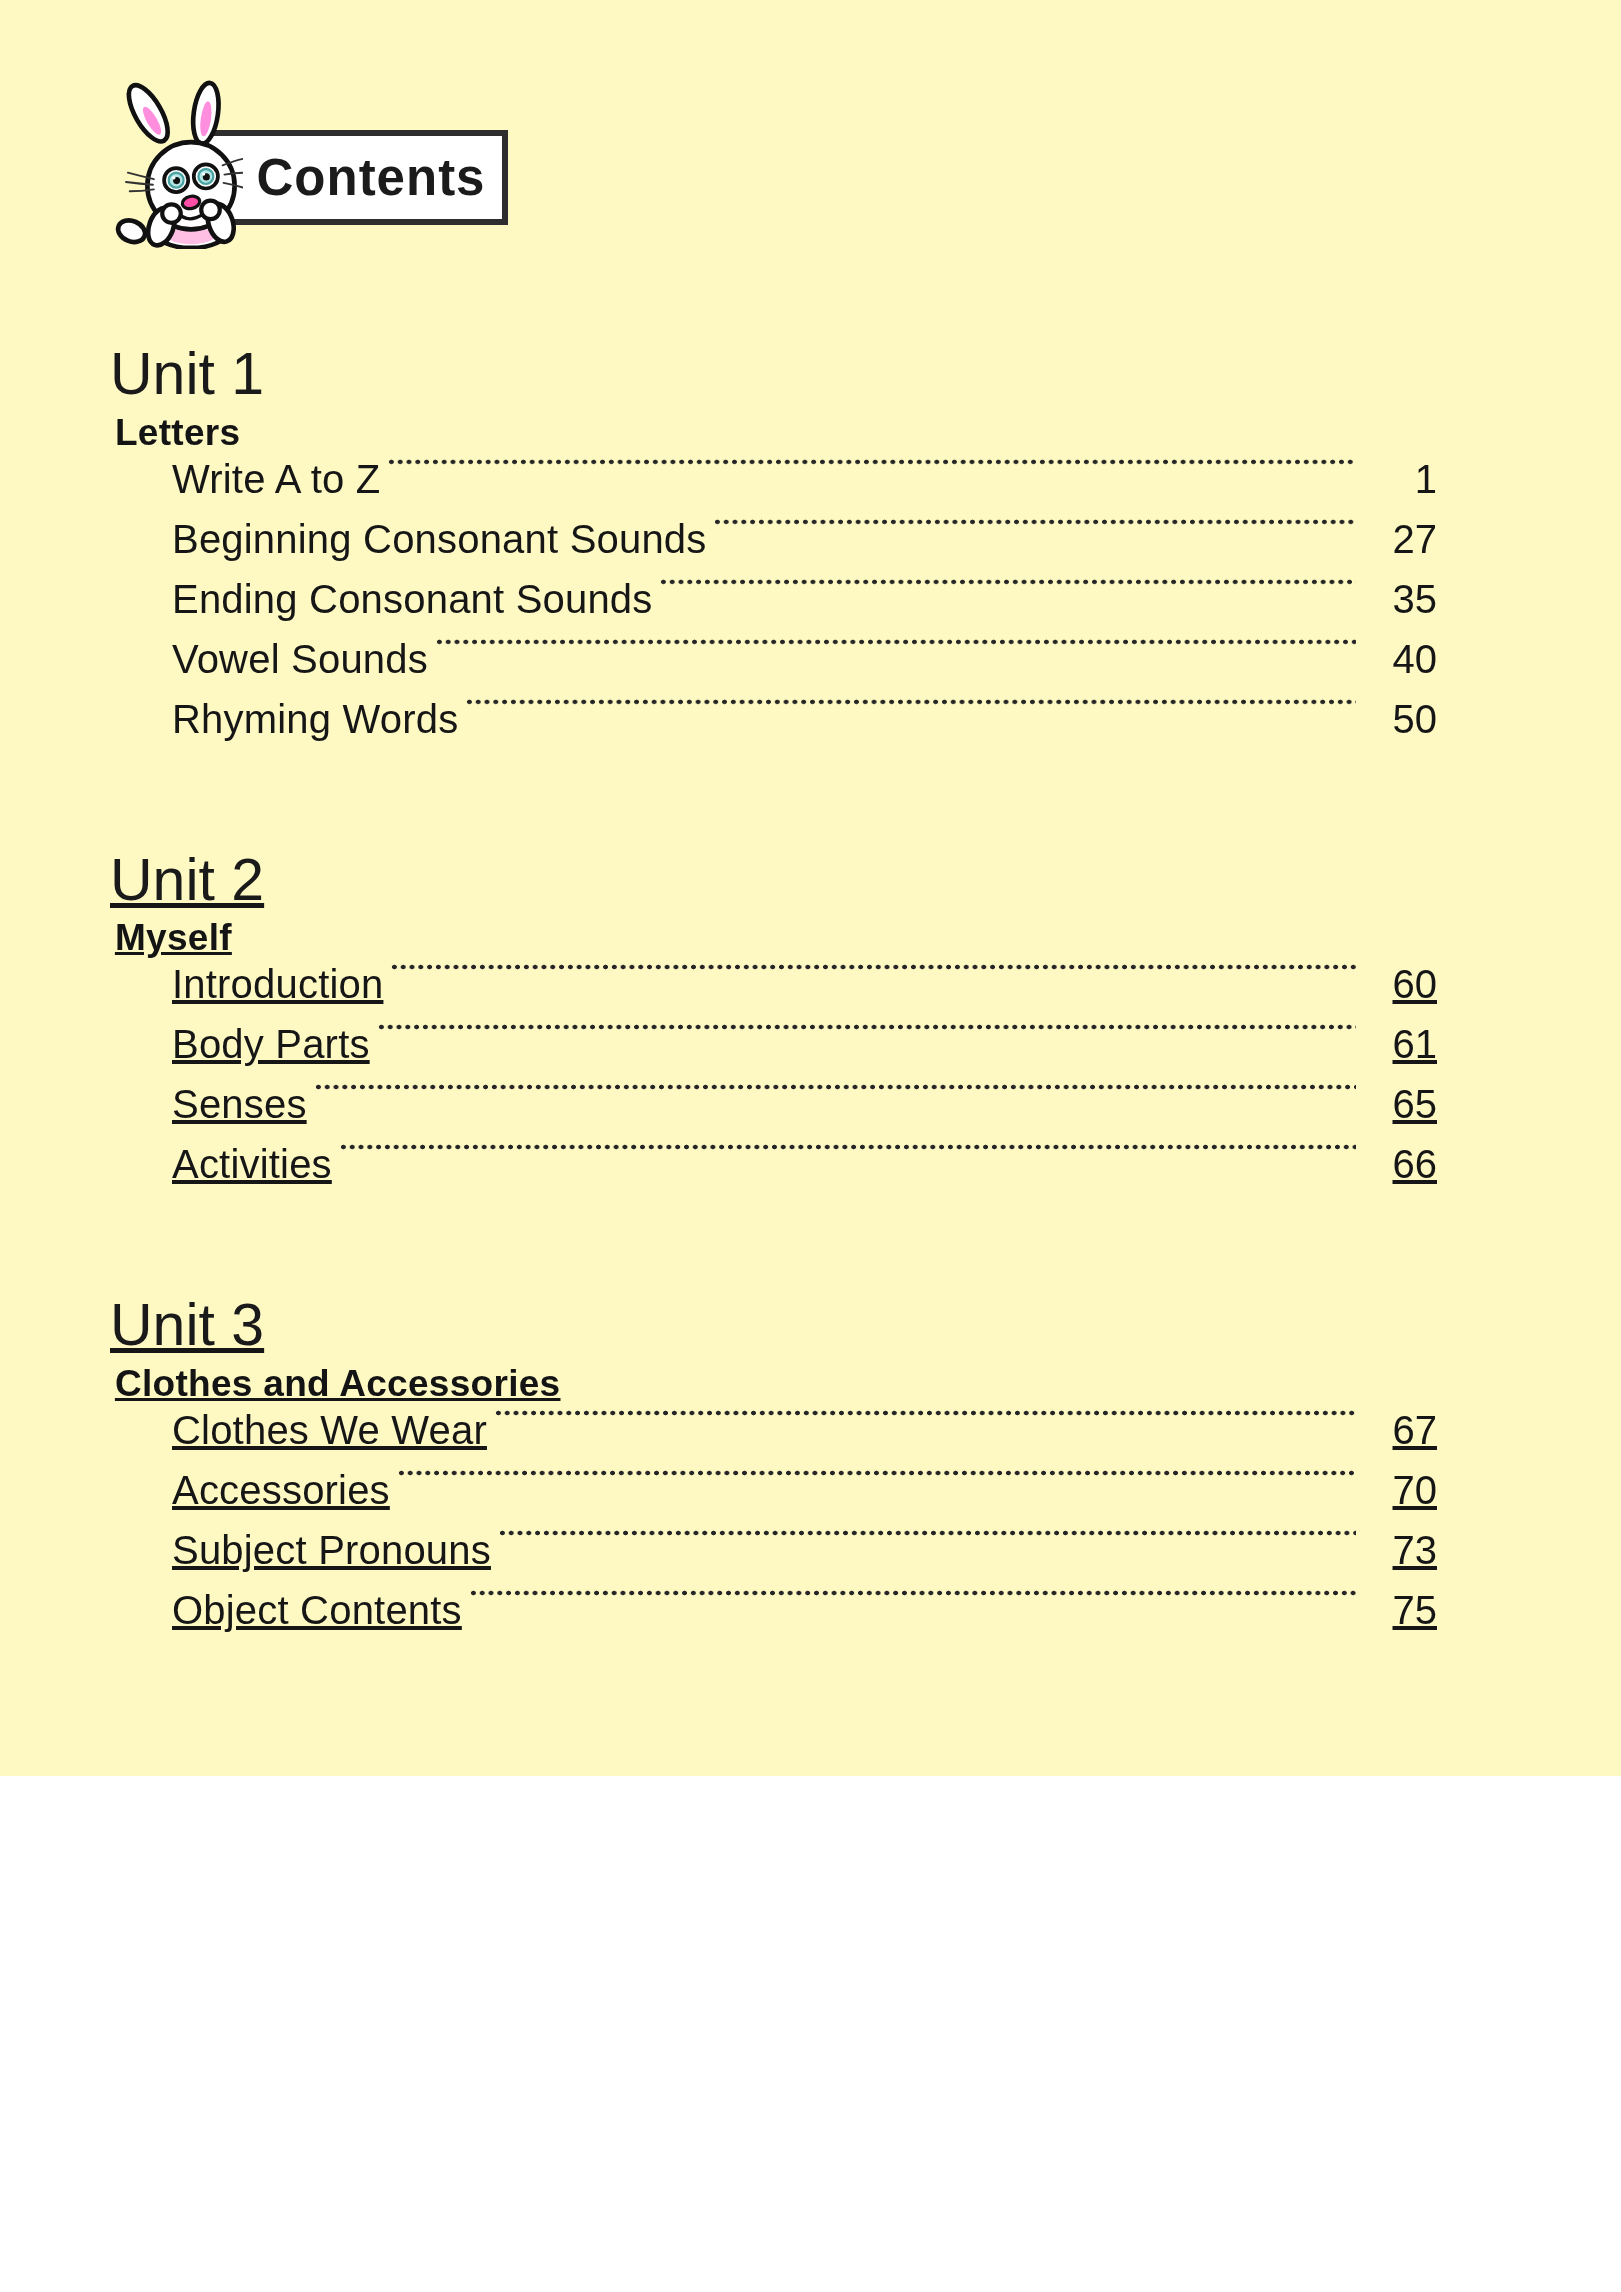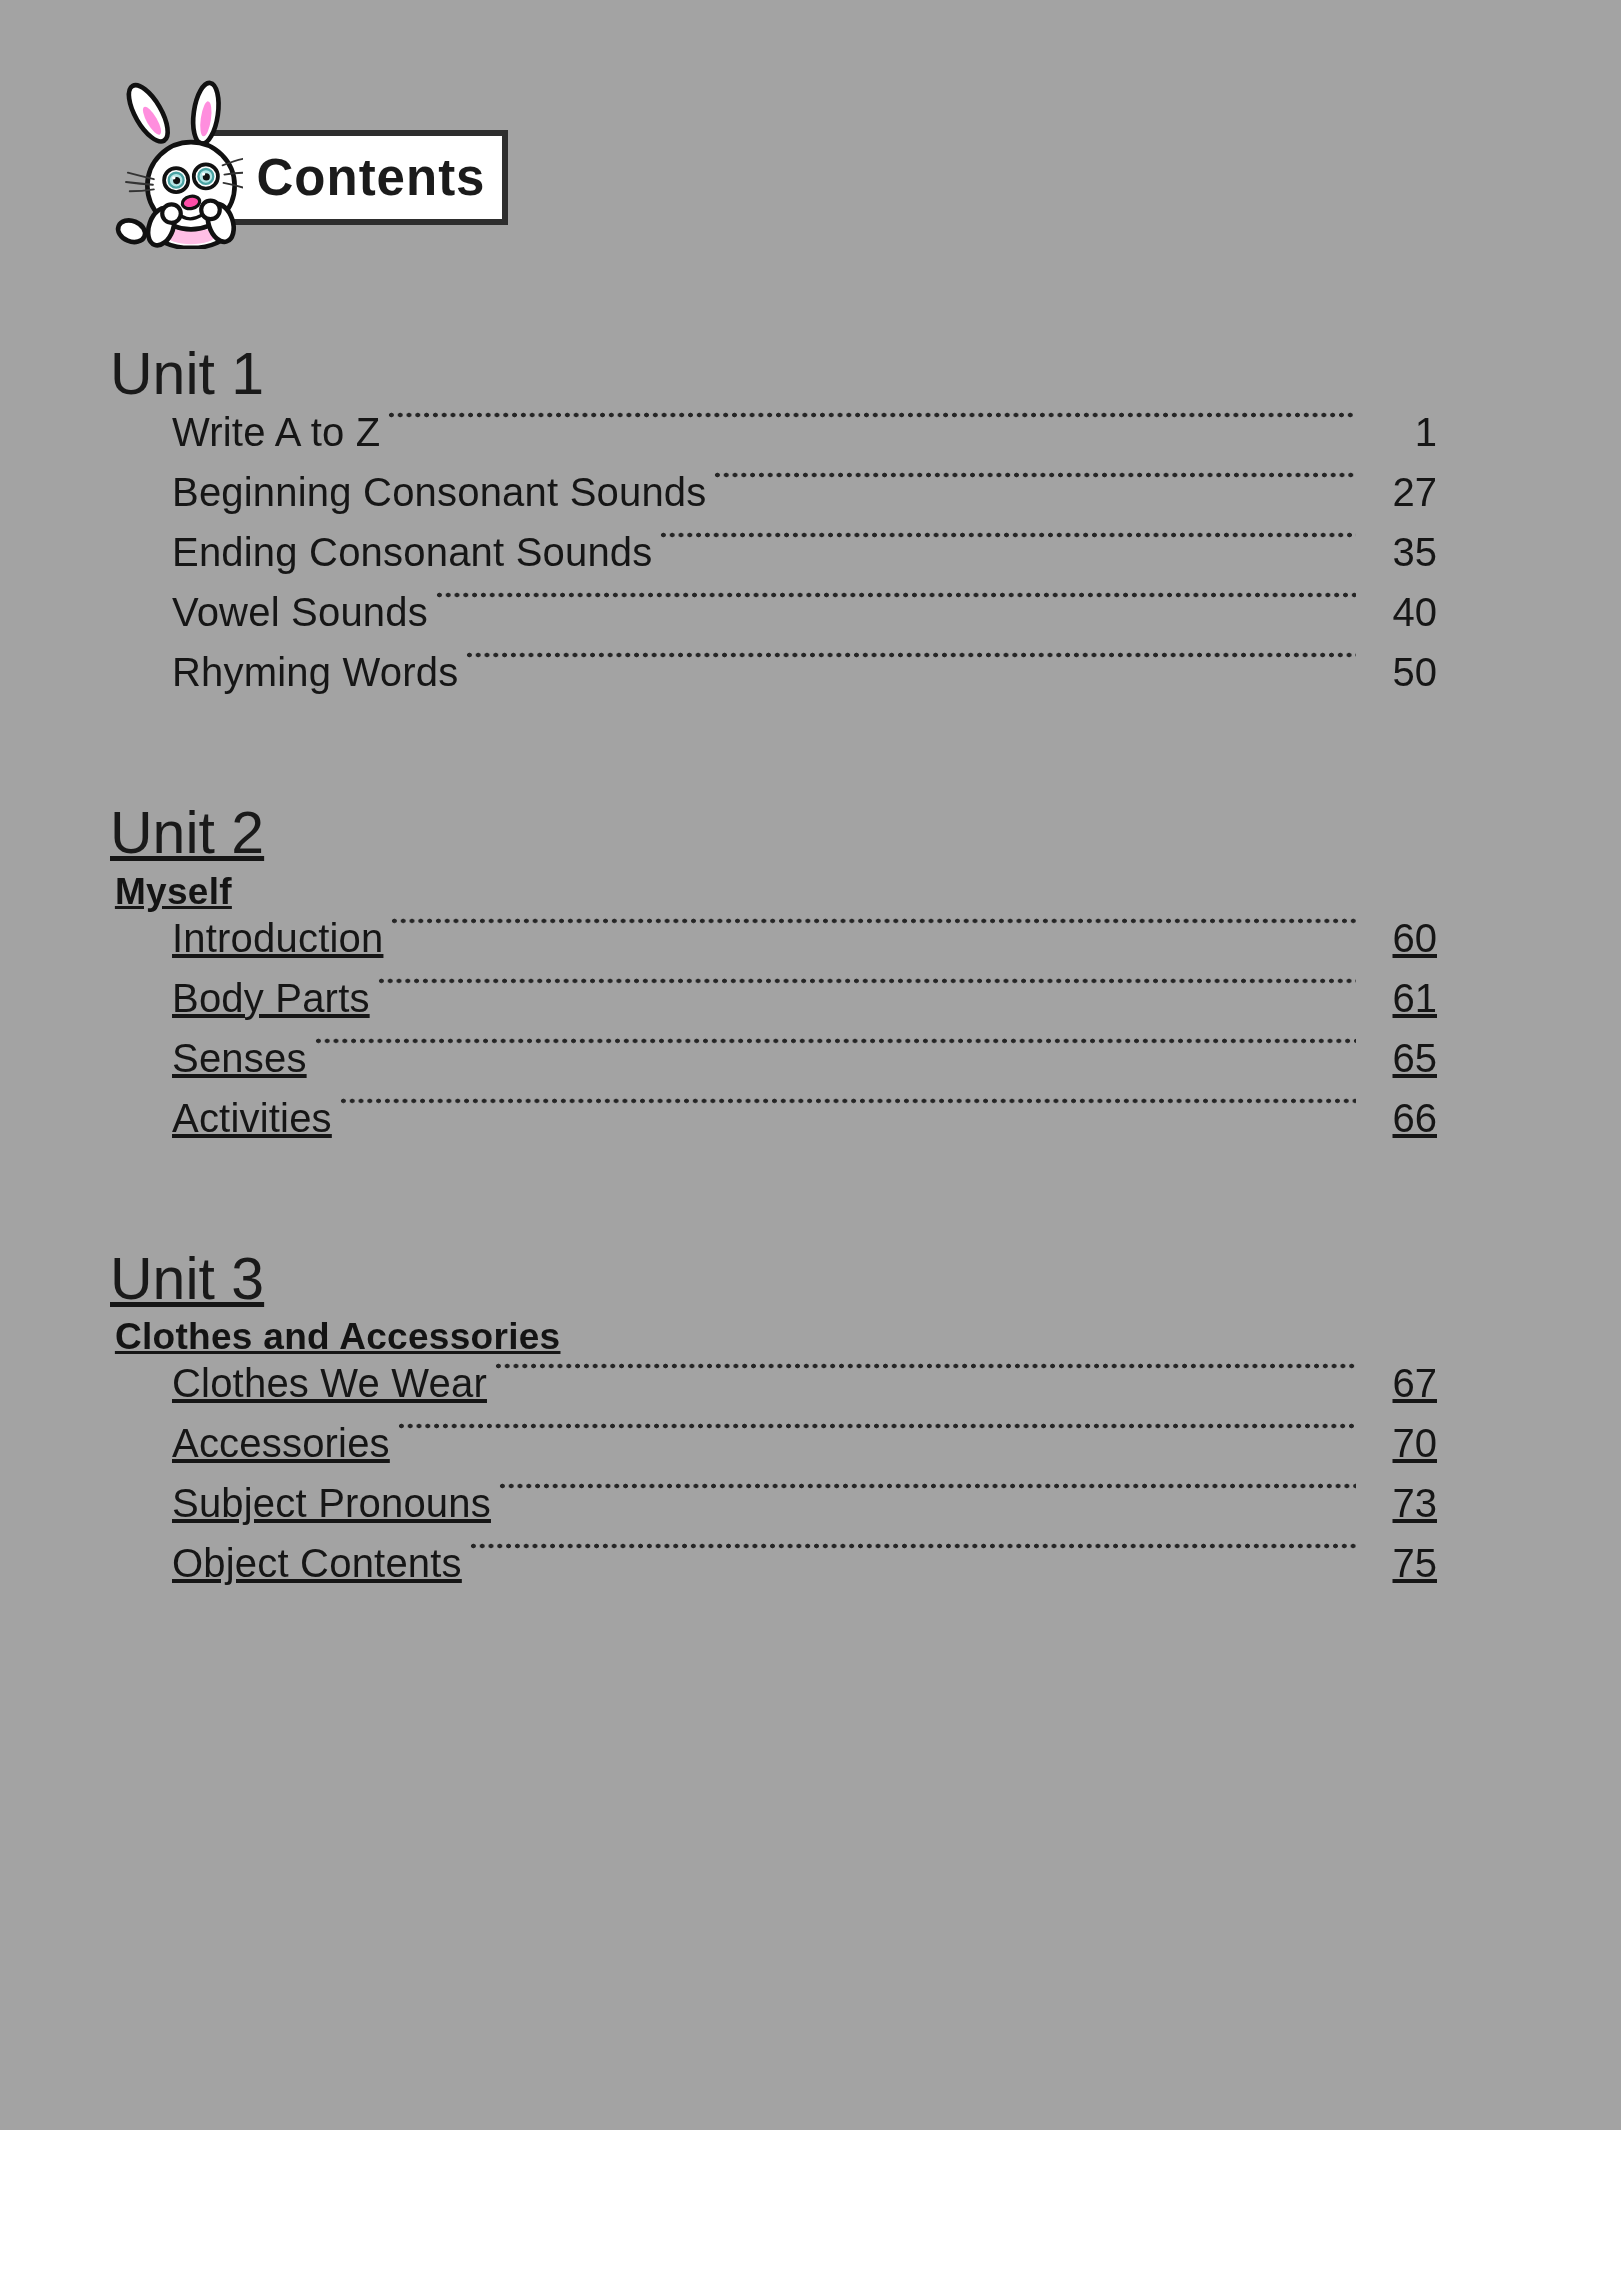--- a/index.html
+++ b/index.html
@@ -1,19 +1,19 @@
 <!DOCTYPE html>
 <html><head>
 <meta charset="utf-8">
 <style>
   html,body { margin:0; padding:0; background:#ffffff; }
   .page {
     position:relative;
-    width:1621px; height:2130px;
-    background:#a3a3a3;
+    width:1621px; height:1776px;
+    background:#fef9c3;
     overflow:hidden;
     font-family:"Liberation Sans","DejaVu Sans",sans-serif;
     color:#161616;
   }
 
   
   .toc-header { position:absolute; top:0; left:0; width:100%; height:294px; }
   .contents-box {
     position:absolute; left:201px; top:130px;
     width:307px; height:95px;
@@ -102,20 +102,21 @@
       <ellipse cx="116" cy="158" rx="13" ry="21" transform="rotate(-18 116 158)" fill="#ffffff" stroke="#111111" stroke-width="5"></ellipse>
       <circle cx="63" cy="148" r="10" fill="#ffffff" stroke="#111111" stroke-width="4.5"></circle>
       <circle cx="105" cy="144" r="10" fill="#ffffff" stroke="#111111" stroke-width="4.5"></circle>
     </svg>
   </header>
 
   <main>
 
     <section class="unit-section">
       <h2 class="unit-heading">Unit 1</h2>
+      <h3 class="unit-subtitle">Letters</h3>
       <ul class="toc-list">
         <li class="toc-entry">
           <span class="entry-title">Write A to Z</span>
           <span class="leader"></span>
           <span class="entry-page">1</span>
         </li>
         <li class="toc-entry">
           <span class="entry-title">Beginning Consonant Sounds</span>
           <span class="leader"></span>
           <span class="entry-page">27</span>

